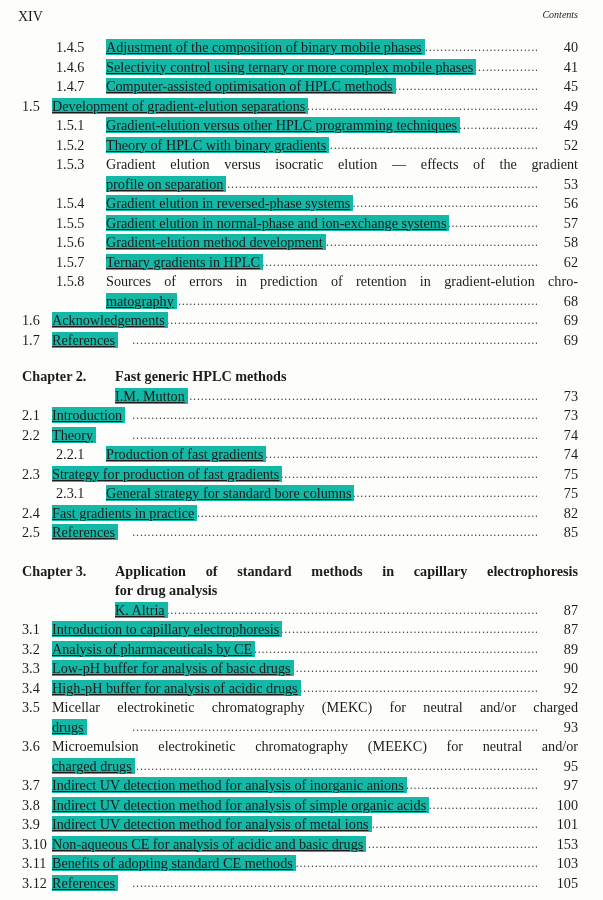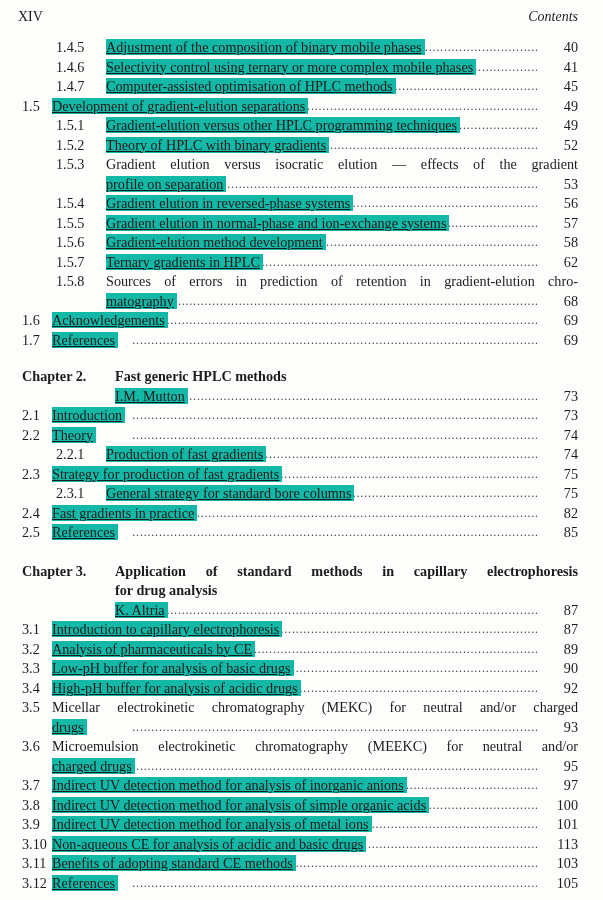--- a/index.html
+++ b/index.html
@@ -8,21 +8,21 @@
     background: #fdfdfb;
     color: #1c1c1c;
     font-family: "Liberation Serif", "DejaVu Serif", serif;
     font-size: 14.2px;
     position: relative;
   }
   .header {
     position: absolute; top: 9px; left: 18px; right: 25px; height: 18px;
   }
   .hdr-left { position: absolute; left: 0; top: 0; font-size: 14px; }
-  .hdr-right { position: absolute; right: 0; top: 0; font-style: italic; font-size: 14px; }
+  .hdr-right { position: absolute; right: 0; top: 0; font-style: italic; font-size: 10px; }
 
   .toc { position: absolute; left: 0; top: 38px; width: 603px; }
   .row {
     position: relative; height: 19.5px; line-height: 19.5px;
     white-space: nowrap;
   }
   .num { position: absolute; top: 0; }
   .num.l1 { left: 22px; }
   .num.l2 { left: 56px; }
   .title {
@@ -253,21 +253,21 @@
     <span class="page">100</span>
   </div>
   <div class="row">
     <span class="num l1">3.9</span>
     <span class="title l1 dots"><span class="txt">Indirect UV detection method for analysis of metal ions</span></span>
     <span class="page">101</span>
   </div>
   <div class="row">
     <span class="num l1">3.10</span>
     <span class="title l1 dots"><span class="txt">Non-aqueous CE for analysis of acidic and basic drugs</span></span>
-    <span class="page">113</span>
+    <span class="page">153</span>
   </div>
   <div class="row">
     <span class="num l1">3.11</span>
     <span class="title l1 dots"><span class="txt">Benefits of adopting standard CE methods</span></span>
     <span class="page">103</span>
   </div>
   <div class="row">
     <span class="num l1">3.12</span>
     <span class="title l1 dots"><span class="txt">References</span></span>
     <span class="page">105</span>

